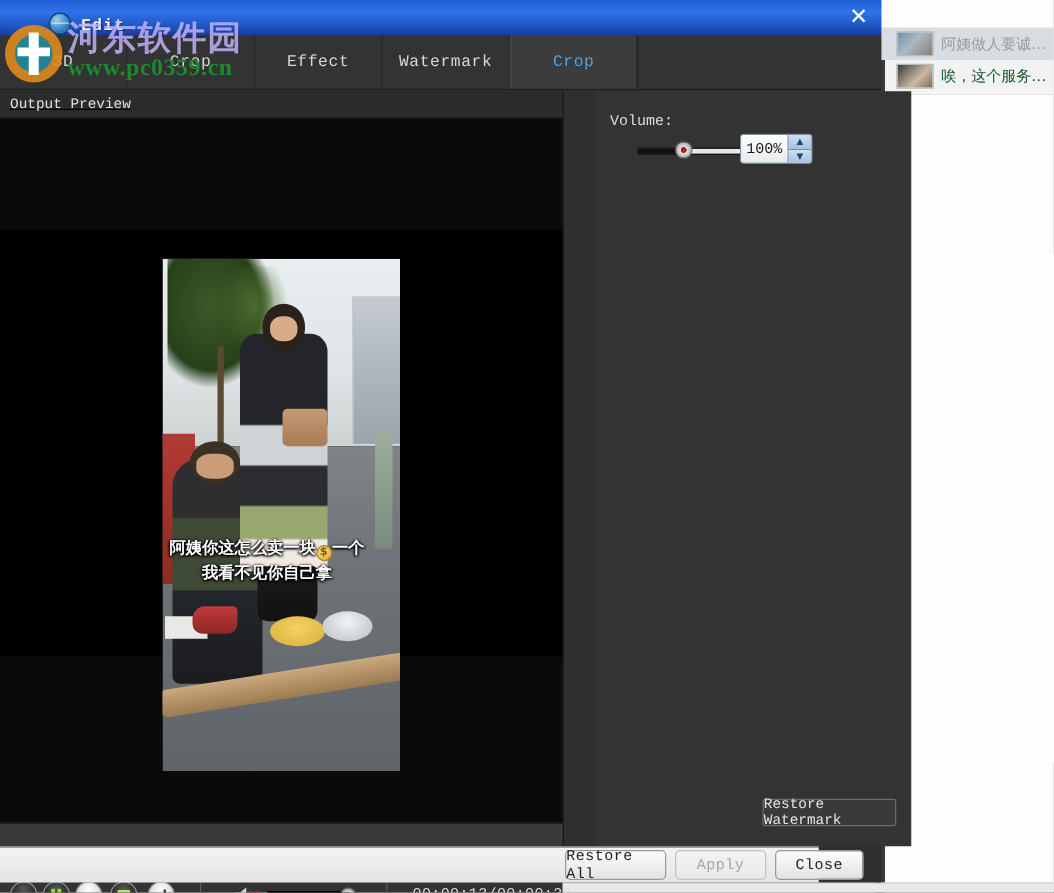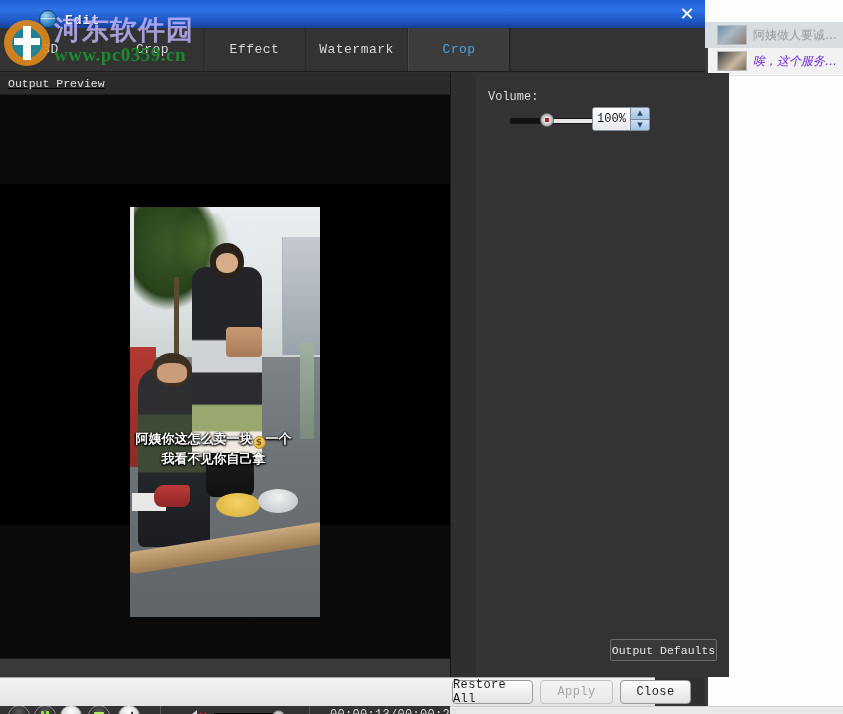--- a/index.html
+++ b/index.html
@@ -18,21 +18,21 @@
   }
   #bg-list {
     position: absolute; left: 705px; top: 22px; width: 138px;
   }
   .bg-row {
     display: flex; align-items: center; gap: 6px;
     height: 26px; padding-left: 12px;
     font-family: "DejaVu Sans", sans-serif; font-size: 12px;
   }
   .bg-row.r1 { background: #d8dde2; color: #9a9a9a; }
-  .bg-row.r2 { background: #f2f2f2; color: #6d28d9; font-style: italic; }
+  .bg-row.r2 { background: #f2f2f2; color: #14532d; }
   .bg-thumb {
     width: 30px; height: 20px; flex: 0 0 30px;
     background: linear-gradient(135deg,#6e8fa8,#aab9c4 45%,#8a7d72);
     border: 1px solid #b8bcc0;
   }
   .bg-thumb.t2 { background: linear-gradient(135deg,#3a3a38,#c9b9a4 60%,#7a6a58); }
   #bg-left-strip {
     position: absolute; left: 700px; top: 48px; width: 8px; height: 666px;
     background: #3a3a3a;
   }
@@ -464,21 +464,21 @@
     </div>
 
     <div id="vol-spin">
       <div id="vol-spin-value">100%</div>
       <div id="vol-spin-btns">
         <div class="spin-b up">▲</div>
         <div class="spin-b down">▼</div>
       </div>
     </div>
 
-    <div id="restore-defaults">Output Defaults</div>
+    <div id="restore-defaults">Restore Watermark</div>
   </div>
 
   <div id="footer">
     <div class="fbtn" id="btn-restore-all">Restore All</div>
     <div class="fbtn disabled" id="btn-apply">Apply</div>
     <div class="fbtn" id="btn-close">Close</div>
   </div>
 </div>
 
 </body></html>

